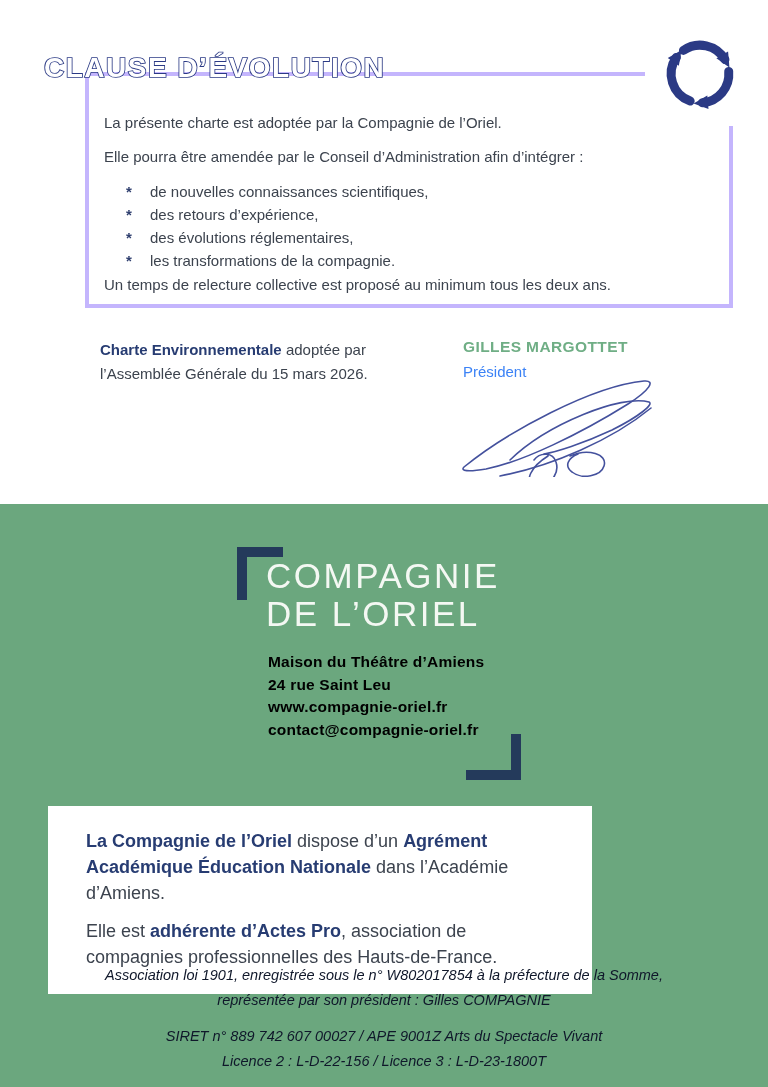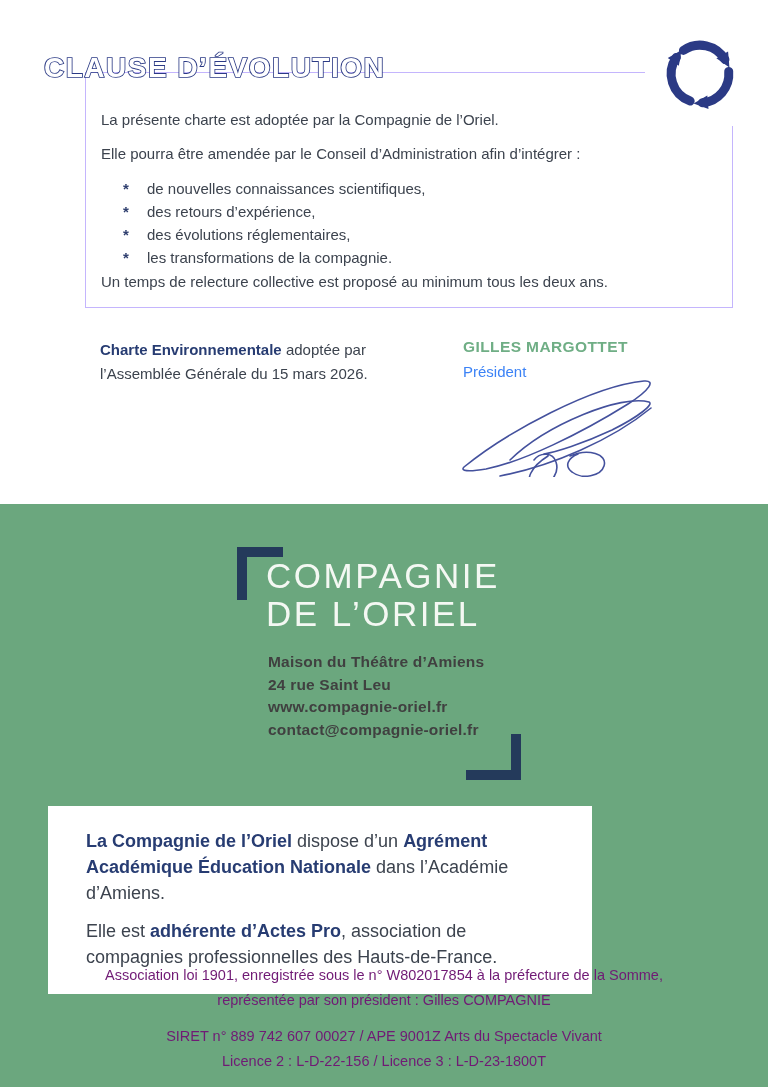--- a/index.html
+++ b/index.html
@@ -29,21 +29,21 @@
     white-space: nowrap;
   }
 
   
   .clause-box {
     position: absolute;
     left: 85px;
     top: 72px;
     width: 648px;
     height: 236px;
-    border: 1px solid #c4b5fd;
+    border: 4px solid #c4b5fd;
     z-index: 1;
   }
   .clause-content {
     position: absolute;
     left: 15px;
     right: 12px;
     top: 36px;
     font-size: 15px;
     line-height: 22px;
     color: #3c434e;
@@ -137,21 +137,21 @@
     color: #f4f8f3;
     font-size: 35px;
     font-weight: 300;
     letter-spacing: 2.5px;
     line-height: 38px;
   }
   .address-block {
     position: absolute;
     left: 268px;
     top: 147px;
-    color: #404040;
+    color: #000000;
     font-size: 15.5px;
     font-weight: 600;
     letter-spacing: 0.2px;
     line-height: 22.5px;
   }
   .bracket-close {
     position: absolute;
     left: 466px;
     top: 230px;
     width: 55px;
@@ -176,23 +176,24 @@
   .info-card p { margin: 0 0 12px 0; }
   .info-card b { color: #273c72; }
 
   
   .legal-footer {
     position: absolute;
     left: 0;
     top: 459px;
     width: 768px;
     text-align: center;
+    font-style: italic;
     font-size: 14.5px;
     line-height: 25px;
-    color: #701a75;
+    color: #0f172a;
   }
   .legal-group2 { margin-top: 11px; }
 </style>
 </head>
 <body>
 
 <div class="page">
 
   <section class="clause-box">
     <div class="clause-content">

